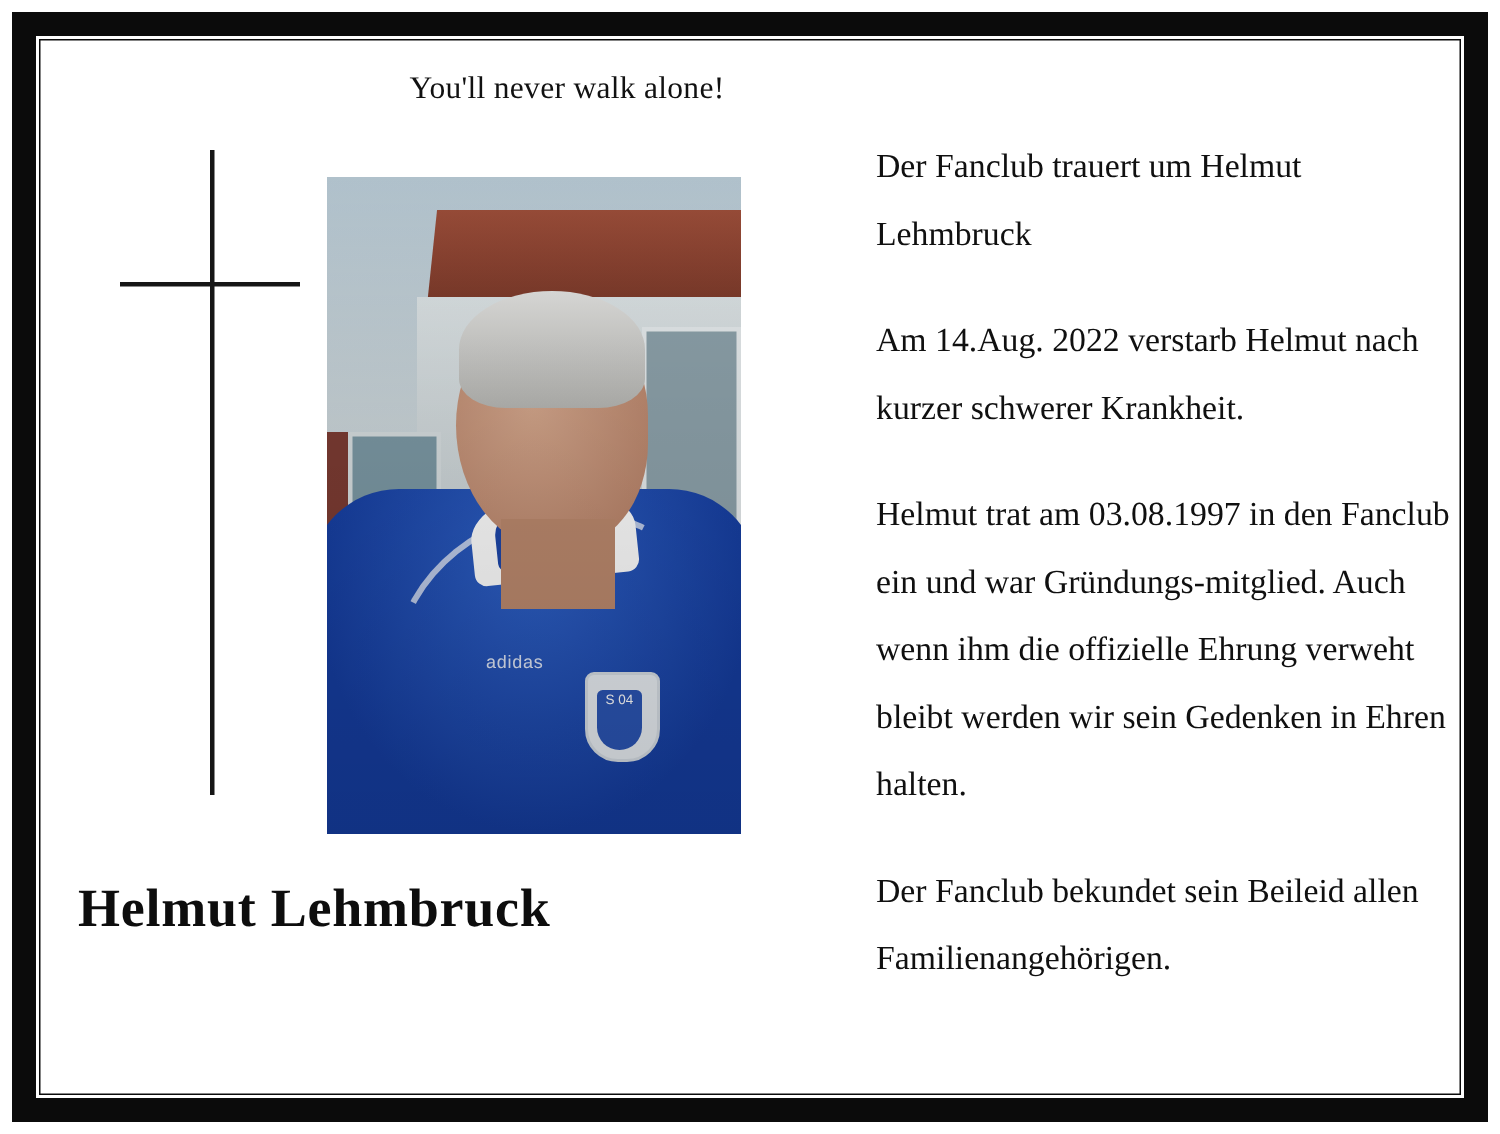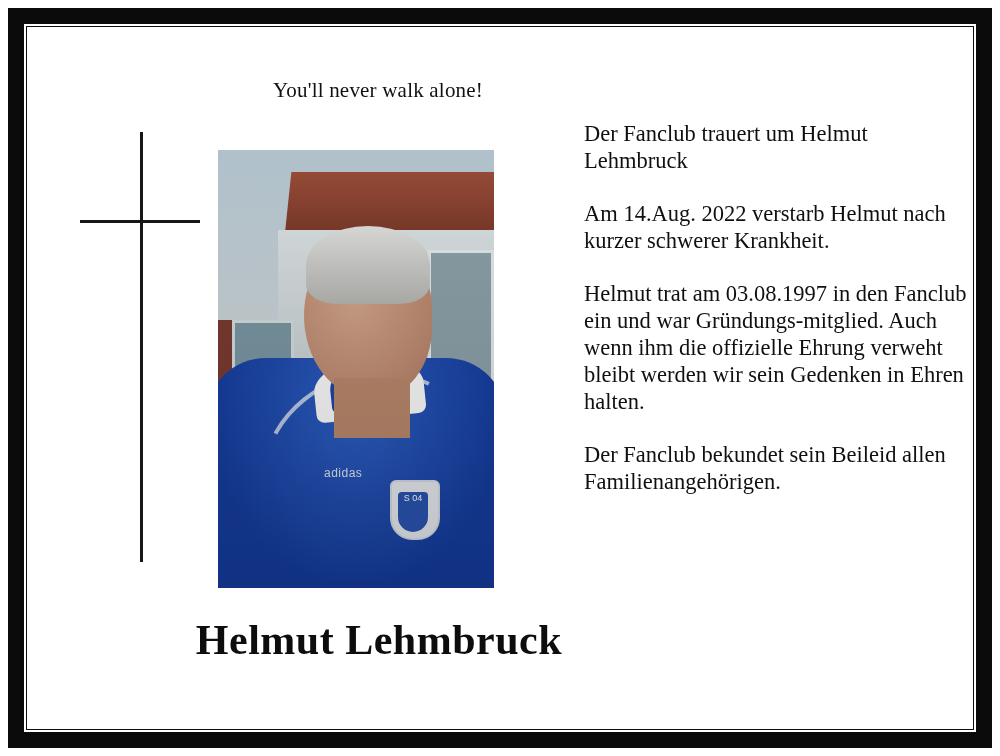--- a/index.html
+++ b/index.html
@@ -37,21 +37,20 @@
     border: 1px solid #0b0b0b;
     box-sizing: border-box;
   }
   .content {
     position: absolute;
     left: 28px;
     top: 28px;
     right: 28px;
     bottom: 28px;
     box-sizing: border-box;
-    margin-top: 32px;
   }
 
   
   .motto {
     position: absolute;
     left: 180px;
     top: 18px;
     width: 340px;
     text-align: center;
     font-size: 21px;
@@ -222,22 +221,22 @@
     left: 0; top: 0; right: 0; bottom: 0;
     background: linear-gradient(180deg, rgba(0,0,0,0.05), rgba(0,0,0,0.18));
   }
 
   
   .name {
     position: absolute;
     left: 24px;
     top: 556px;
     width: 510px;
-    text-align: right;
-    font-size: 42px;
+    text-align: left;
+    font-size: 36px;
     font-weight: bold;
     color: #0d0d0d;
     letter-spacing: 0.5px;
   }
   .dates {
     position: absolute;
     left: 24px;
     top: 618px;
     width: 510px;
     text-align: center;
@@ -254,21 +253,21 @@
 
   
   .right-col {
     position: absolute;
     left: 556px;
     top: 60px;
     width: 390px;
   }
   .para {
     font-size: 22.5px;
-    line-height: 27px;
+    line-height: 45px;
     color: #101010;
     margin: 0 0 26px 0;
   }
   .para:last-child {
     margin-bottom: 0;
   }
 </style>
 </head>
 <body>
 

